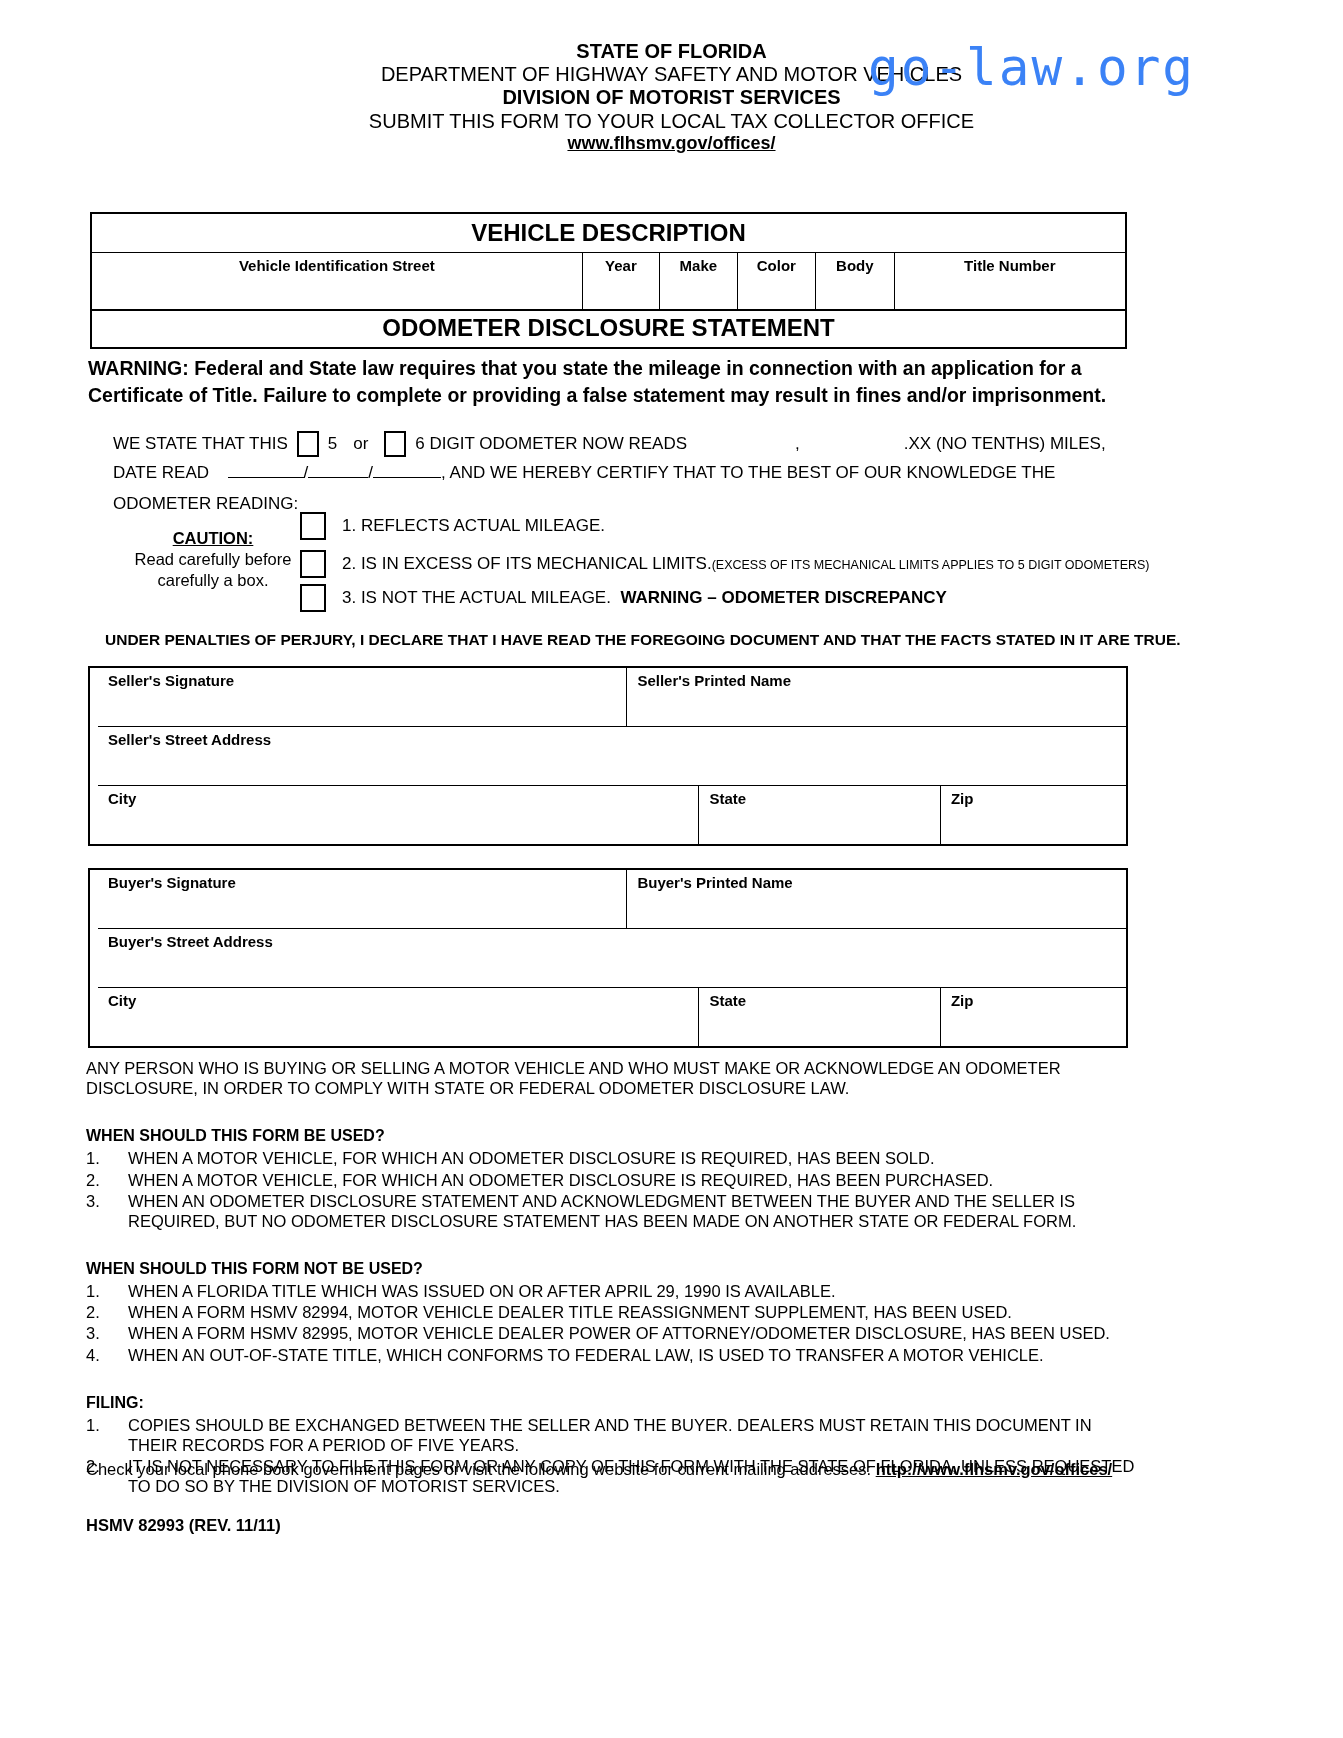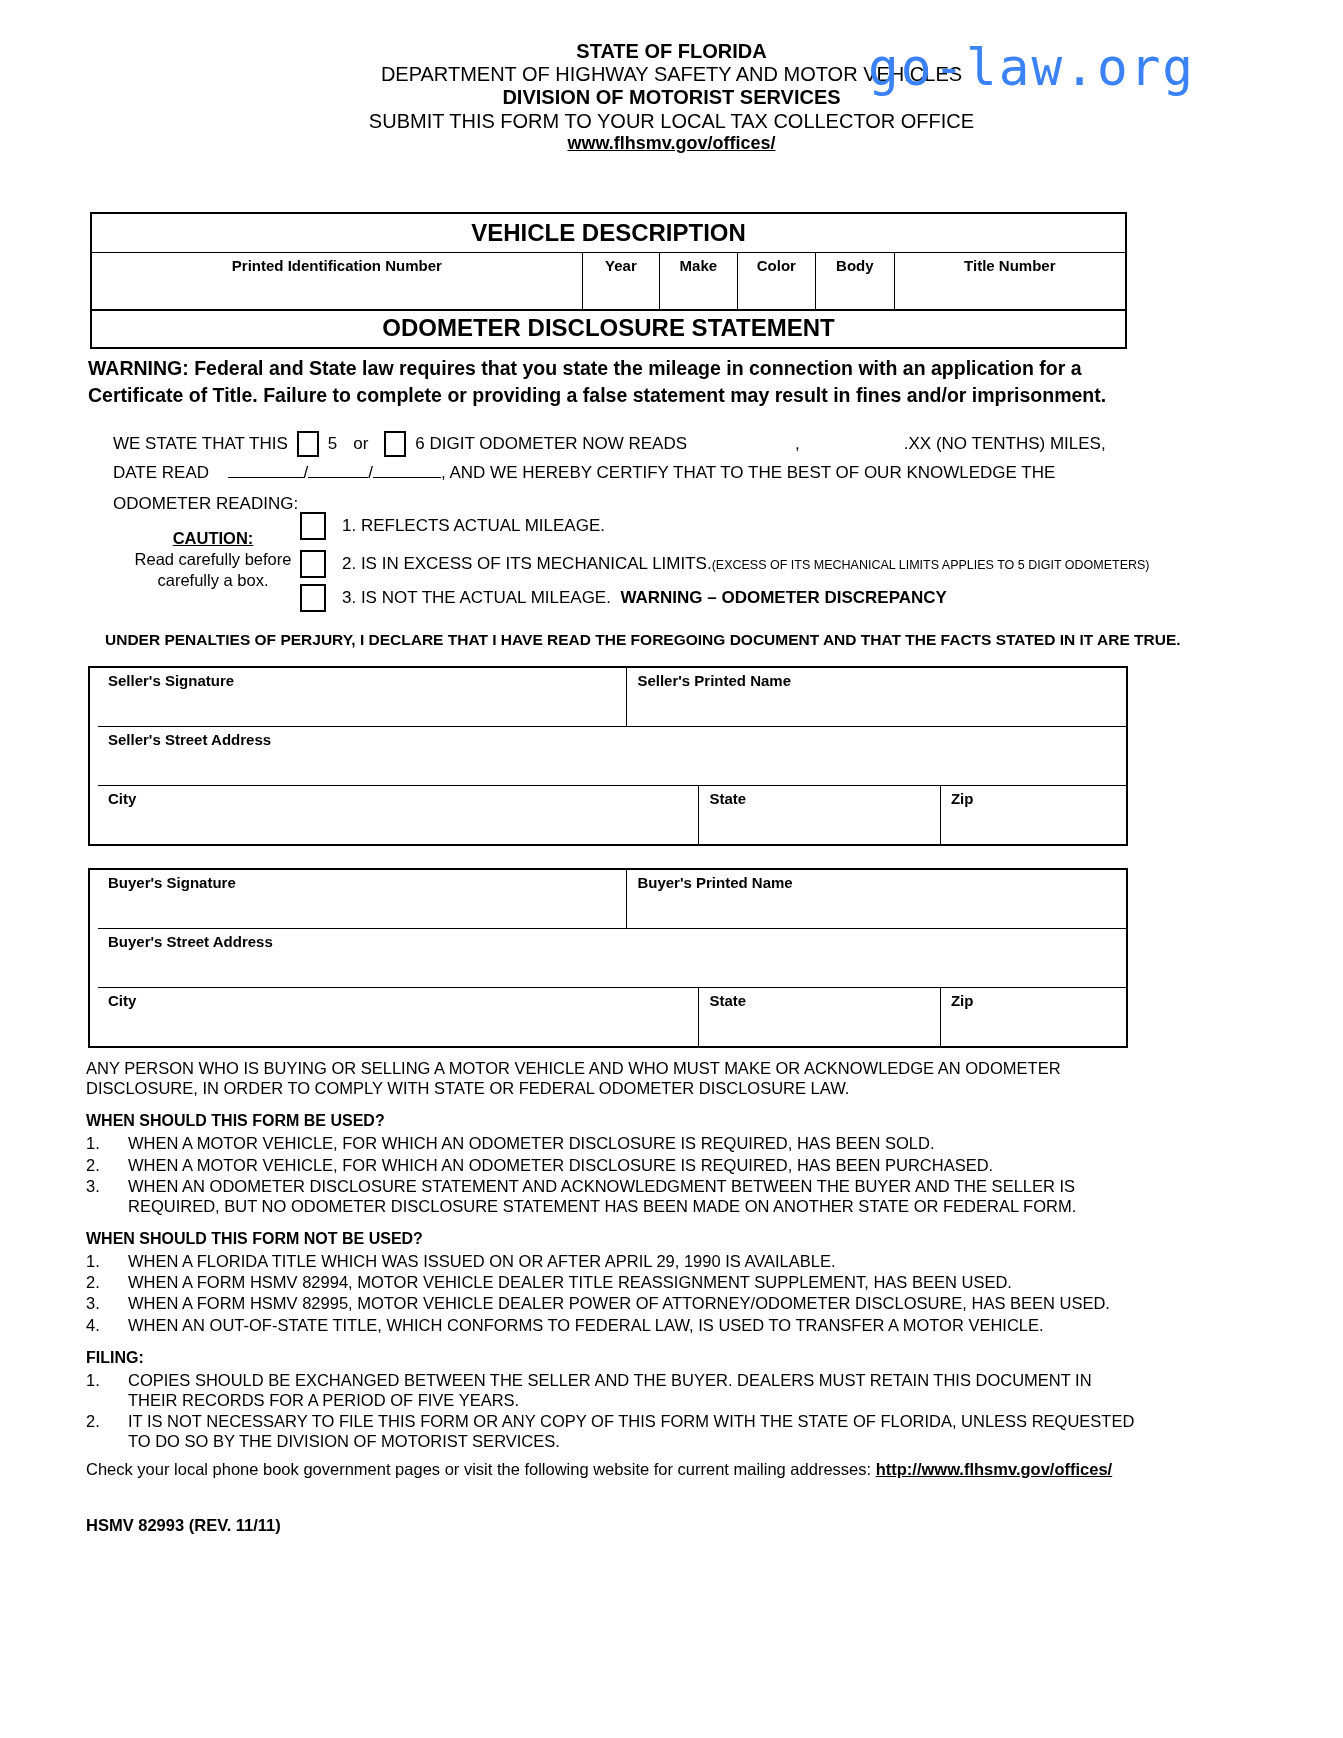--- a/index.html
+++ b/index.html
@@ -232,21 +232,21 @@
     position: absolute;
     left: 86px;
     top: 1058px;
     width: 1055px;
     font-size: 16px;
     line-height: 1.2;
   }
   .ins-head {
     font-weight: bold;
     font-size: 16px;
-    margin-top: 13px;
+    margin-top: 28px;
     margin-bottom: 3px;
   }
   .ins-head.first { margin-top: 0; }
   .ins-para { font-size: 16.5px; line-height: 1.22; }
   ol.ins-list {
     margin: 0;
     padding: 0;
     list-style: none;
   }
   ol.ins-list li {
@@ -290,21 +290,21 @@
     <div class="hdr hdr-l3">DIVISION OF MOTORIST SERVICES</div>
     <div class="hdr hdr-l4">SUBMIT THIS FORM TO YOUR LOCAL TAX COLLECTOR OFFICE</div>
     <div class="hdr hdr-l5">www.flhsmv.gov/offices/</div>
   </div>
 
 
   <div id="vehicle-table">
     <div id="vd-title">VEHICLE DESCRIPTION</div>
     <div id="vd-cols">
       <div class="vd-cell vd-vin">
-        <span>Printed Identification Number</span>
+        <span>Vehicle Identification Street</span>
       </div>
       <div class="vd-cell vd-year">
         <span>Year</span>
       </div>
       <div class="vd-cell vd-make">
         <span>Make</span>
       </div>
       <div class="vd-cell vd-color">
         <span>Color</span>
       </div>

